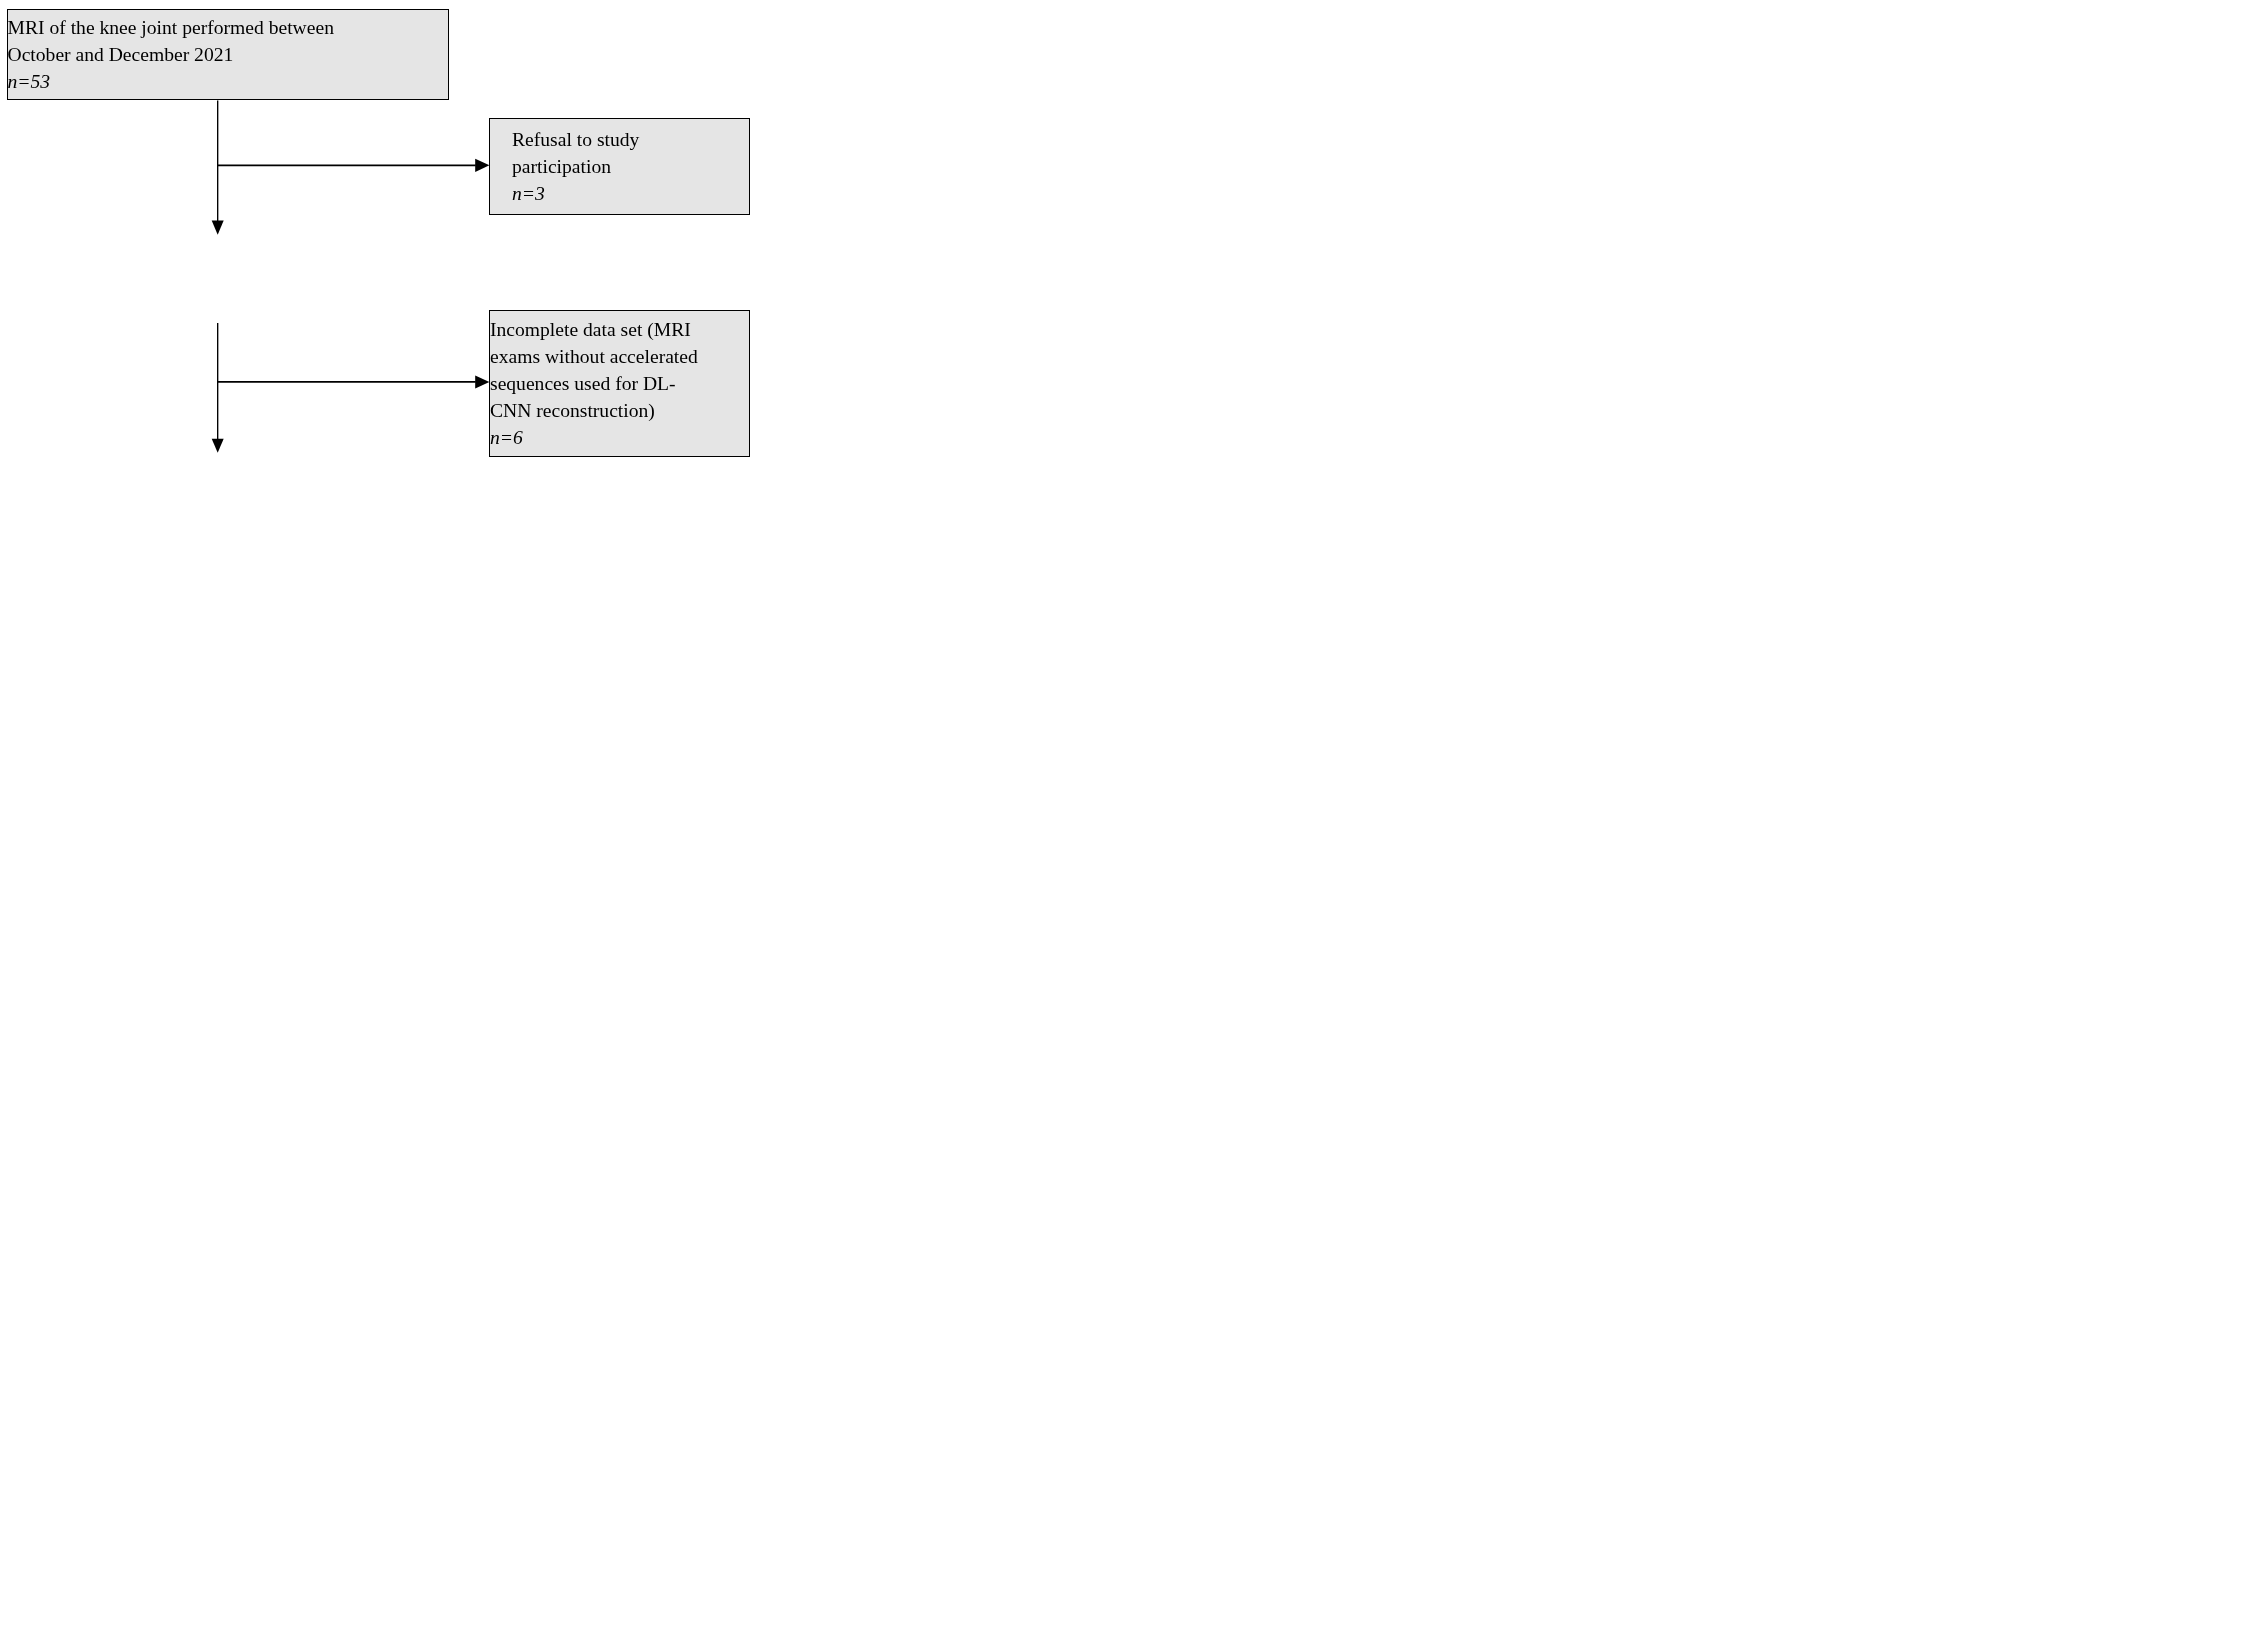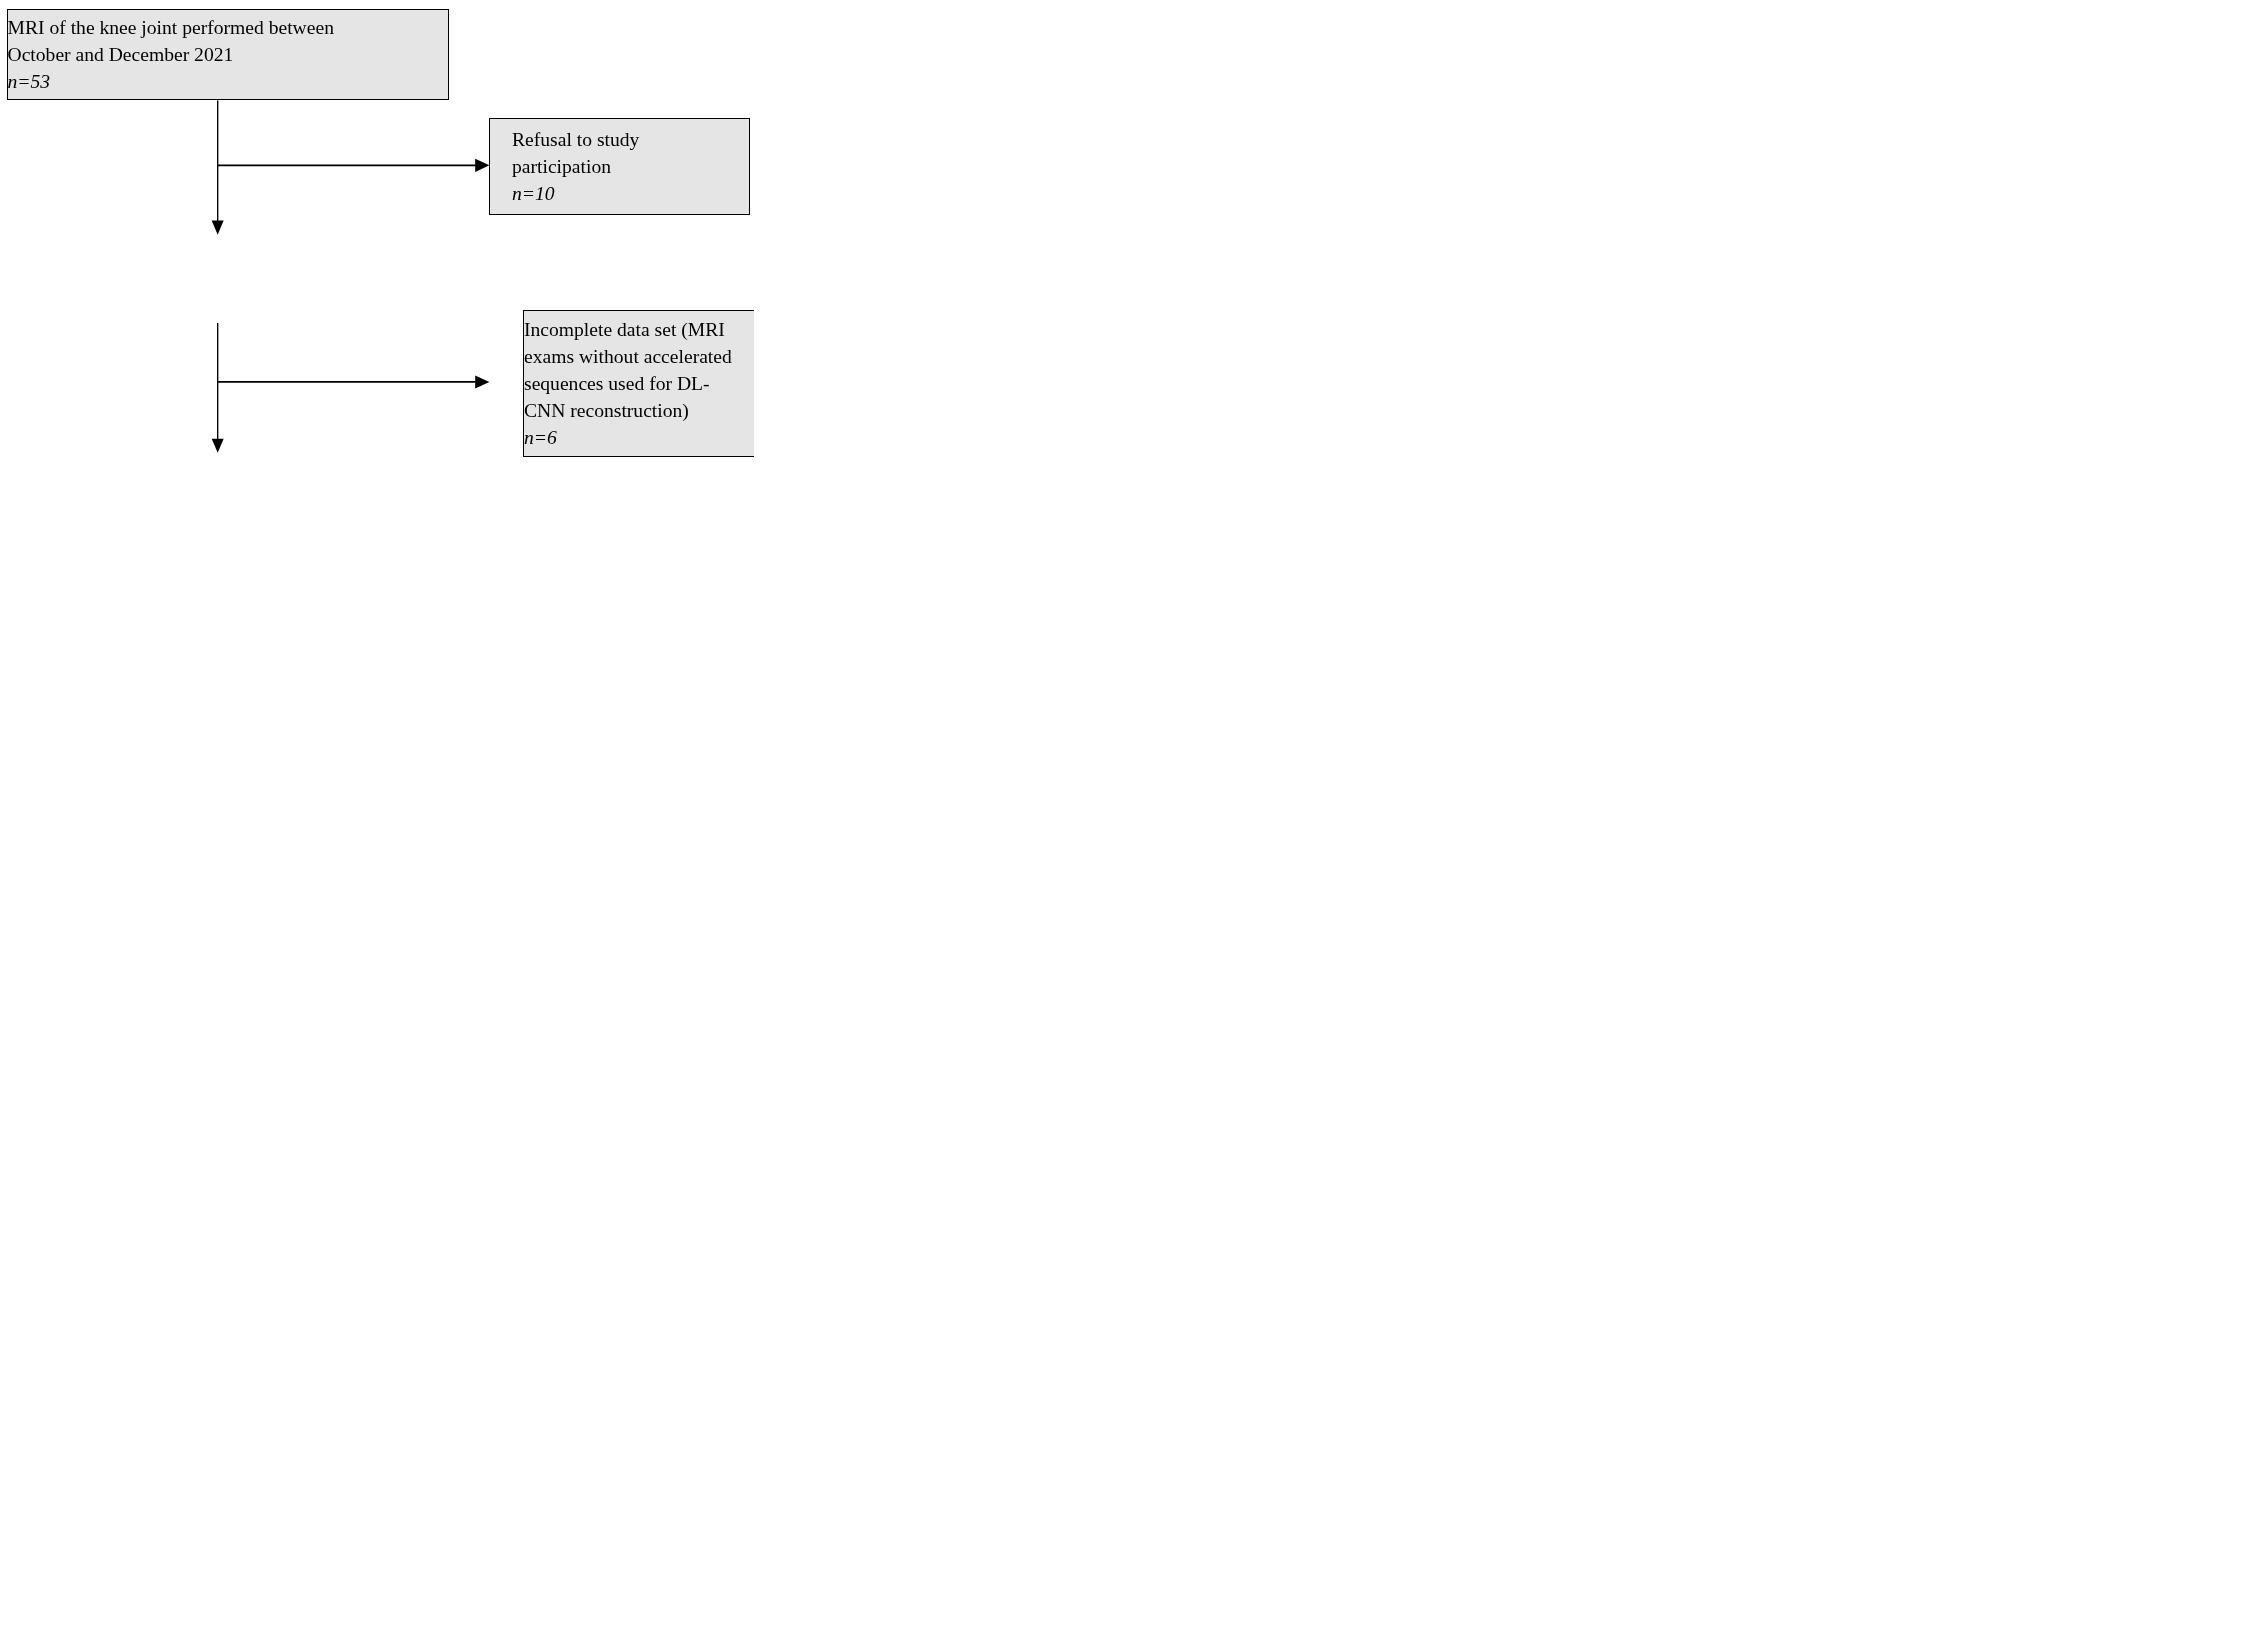--- a/index.html
+++ b/index.html
@@ -35,21 +35,21 @@
     text-align: center;
     font-size: 19.6px;
     line-height: 27px;
   }
   .flow-box .line { display: block; white-space: nowrap; }
   .flow-box .count { font-style: italic; }
 
   .box-initial   { left: 6.5px;  top: 9.3px;  width: 442px; height: 91px; }
   .box-refusal   { left: 489px; top: 118px; width: 261px; height: 97px; padding-left: 22px; }
   .box-exclusion { left: 71px; top: 236px; width: 316px; height: 87px; }
-  .box-incomplete{ left: 489px; top: 310px; width: 261px; height: 147px; margin-left: 34px; }
+  .box-incomplete{ left: 489px; top: 310px; width: 261px; height: 147px; }
   .box-final     { left: 71px; top: 454px; width: 316px; height: 93px; }
 </style>
 </head>
 <body>
 
 <div class="canvas">
 
   <svg class="connectors" viewBox="0 0 1382 1008" xmlns="http://www.w3.org/2000/svg">
 
     <line x1="399" y1="184" x2="399" y2="407" stroke="#000" stroke-width="2.5"></line>
@@ -67,21 +67,21 @@
 
   <div class="flow-box box-initial">
     <span class="line">MRI of the knee joint performed between</span>
     <span class="line">October and December 2021</span>
     <span class="line count">n=53</span>
   </div>
 
   <div class="flow-box box-refusal">
     <span class="line">Refusal to study</span>
     <span class="line">participation</span>
-    <span class="line count">n=10</span>
+    <span class="line count">n=3</span>
   </div>
 
 
   <div class="flow-box box-incomplete">
     <span class="line">Incomplete data set (MRI</span>
     <span class="line">exams without accelerated</span>
     <span class="line">sequences used for DL-</span>
     <span class="line">CNN reconstruction)</span>
     <span class="line count">n=6</span>
   </div>

